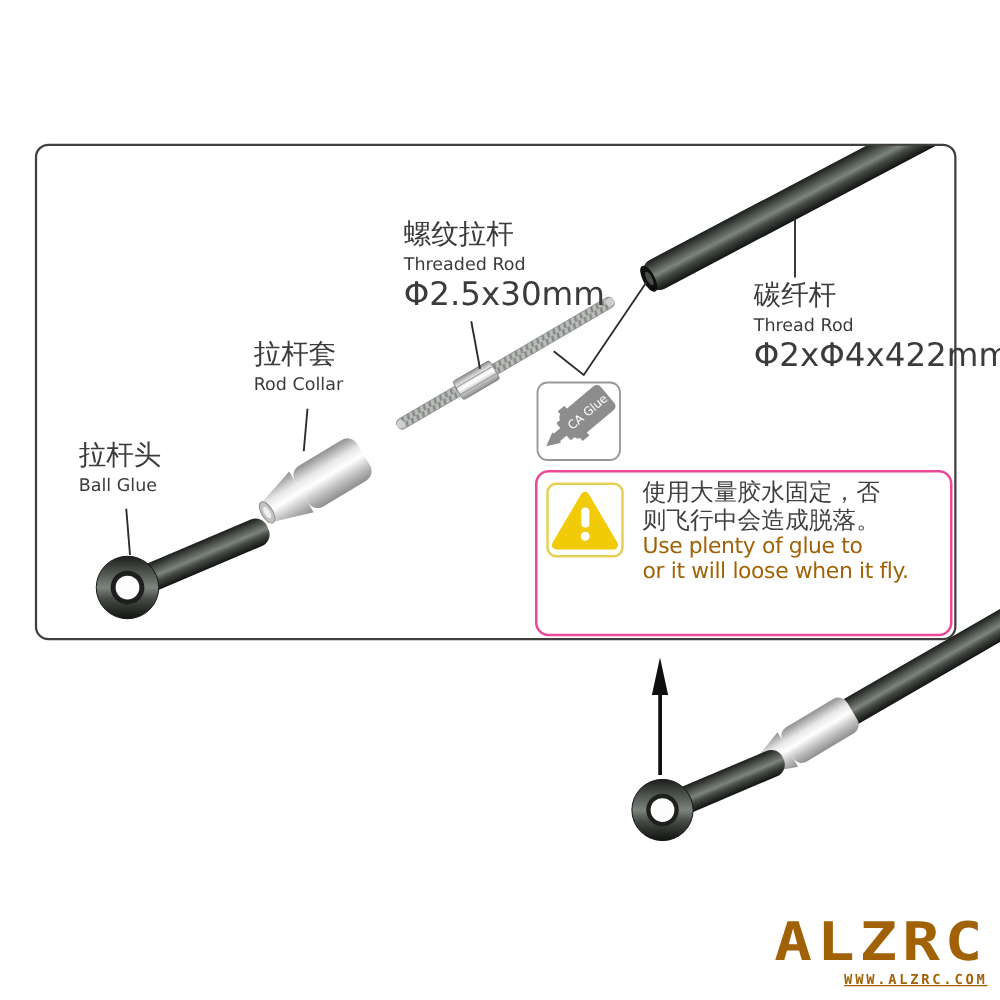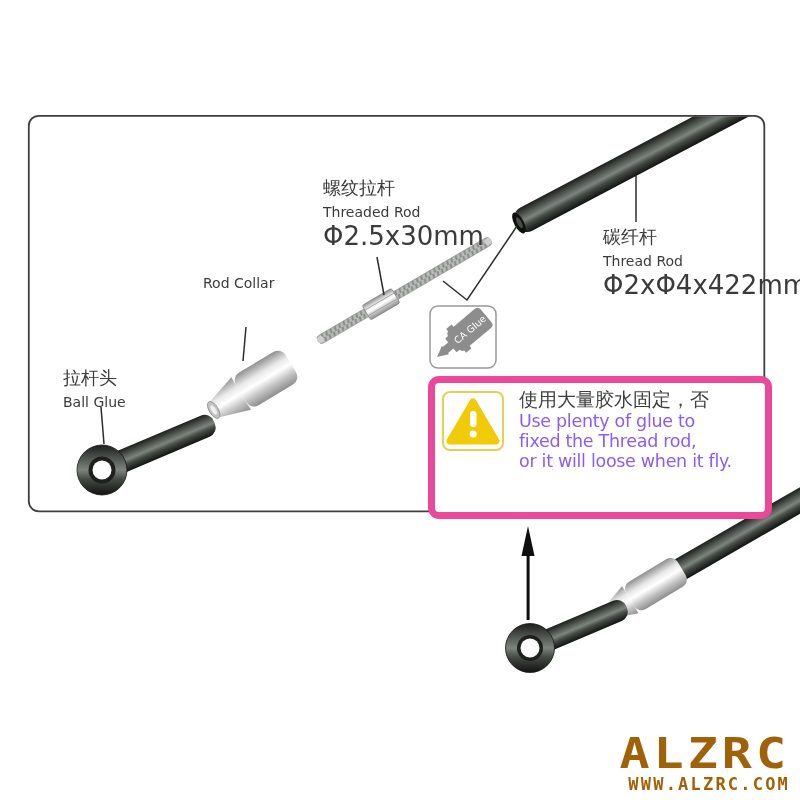--- a/index.html
+++ b/index.html
@@ -2,46 +2,46 @@
 <html><head>
 <meta charset="utf-8">
 <style>
   html,body{margin:0;padding:0;background:#ffffff;}
   #stage{
     position:relative;width:800px;height:800px;background:#ffffff;overflow:hidden;
     font-family:"DejaVu Sans","Liberation Sans",sans-serif;color:#3b3b3b;
   }
   #diagram-svg{position:absolute;left:0;top:0;z-index:1;}
   .part-label{position:absolute;z-index:2;color:#3b3b3b;}
-  .part-label .zh{font-size:18px;line-height:25px;}
+  .part-label .zh{font-size:22px;line-height:25px;}
   .part-label .en{font-size:14px;line-height:24px;}
   .part-label .spec{font-size:26px;line-height:24px;}
   #warning-box{
     position:absolute;left:428px;top:376px;width:330px;height:129px;z-index:3;
-    background:#ffffff;border:7px solid #ec4899;border-radius:11px;
+    background:#ffffff;border:2px solid #ec4899;border-radius:11px;
   }
   #warning-icon-frame{
     position:absolute;left:7px;top:8px;width:58px;height:56px;
     border:2px solid #e7cf55;border-radius:8px;background:#ffffff;
     display:flex;align-items:center;justify-content:center;
   }
   #warning-text{position:absolute;left:84px;top:6px;width:246px;}
   #warning-text .wzh{font-size:19px;line-height:21.5px;color:#3f3f3f;}
-  #warning-text .wen{font-size:17.5px;line-height:20px;letter-spacing:-0.3px;color:#8b5cf6;}
+  #warning-text .wen{font-size:17.5px;line-height:20px;letter-spacing:-0.3px;color:#a16207;}
   #brand-block{
     position:absolute;right:10px;top:736px;z-index:2;text-align:right;
     color:#a16207;font-family:"DejaVu Sans Mono","Liberation Mono",monospace;
   }
   #brand-logo{
     font-size:50px;font-weight:bold;letter-spacing:4px;line-height:42px;
     transform:scaleY(0.85);transform-origin:top right;white-space:nowrap;
   }
   #website-url{
-    font-size:17px;font-weight:bold;letter-spacing:2.2px;line-height:16px;
-    margin-top:-2px;white-space:nowrap;
+    font-size:11px;font-weight:bold;letter-spacing:2.2px;line-height:16px;
+    margin-top:-2px;white-space:nowrap;text-decoration:underline;
   }
 </style>
 </head>
 <body>
 
 <div id="stage">
 
   <svg id="diagram-svg" width="800" height="800" viewBox="0 0 800 800">
     <defs>
       <linearGradient id="gradDark" x1="0" y1="0" x2="0" y2="1">
@@ -145,26 +145,27 @@
         <circle cx="530" cy="648" r="9.5" fill="#fdfdfd"></circle>
       </g>
     </g>
 
     <g fill="#0f0f0f">
       <polygon points="528,526 521.5,556 534.5,556"></polygon>
       <rect x="526.6" y="552" width="3" height="68"></rect>
     </g>
   </svg>
 
-  <div class="part-label" style="left:63px;top:365px;">
+  <div class="part-label" style="left:63px;top:352px;">
     <div class="zh">拉杆头</div>
     <div class="en">Ball Glue</div>
   </div>
 
   <div class="part-label" style="left:203px;top:271px;">
+    <div class="zh">拉杆套</div>
     <div class="en">Rod Collar</div>
   </div>
 
   <div class="part-label" style="left:323px;top:175px;">
     <div class="zh">螺纹拉杆</div>
     <div class="en">Threaded Rod</div>
     <div class="spec">Φ2.5x30mm</div>
   </div>
 
   <div class="part-label" style="left:603px;top:224px;">
@@ -176,22 +177,22 @@
   <div id="warning-box">
     <div id="warning-icon-frame">
       <svg width="56" height="52" viewBox="0 0 56 52">
         <path d="M28 7 L51 46 L5 46 Z" fill="#f1ca08" stroke="#f1ca08" stroke-width="7" stroke-linejoin="round"></path>
         <rect x="25" y="16" width="6.5" height="16" rx="3" fill="#ffffff"></rect>
         <circle cx="28.2" cy="39" r="3.6" fill="#ffffff"></circle>
       </svg>
     </div>
     <div id="warning-text">
       <div class="wzh">使用大量胶水固定，否</div>
+      <div class="wzh">则飞行中会造成脱落。</div>
       <div class="wen">Use plenty of glue to</div>
-      <div class="wen">fixed the Thread rod,</div>
       <div class="wen">or it will loose when it fly.</div>
     </div>
   </div>
 
   <div id="brand-block">
     <div id="brand-logo">ALZRC</div>
     <div id="website-url">WWW.ALZRC.COM</div>
   </div>
 
 </div>

